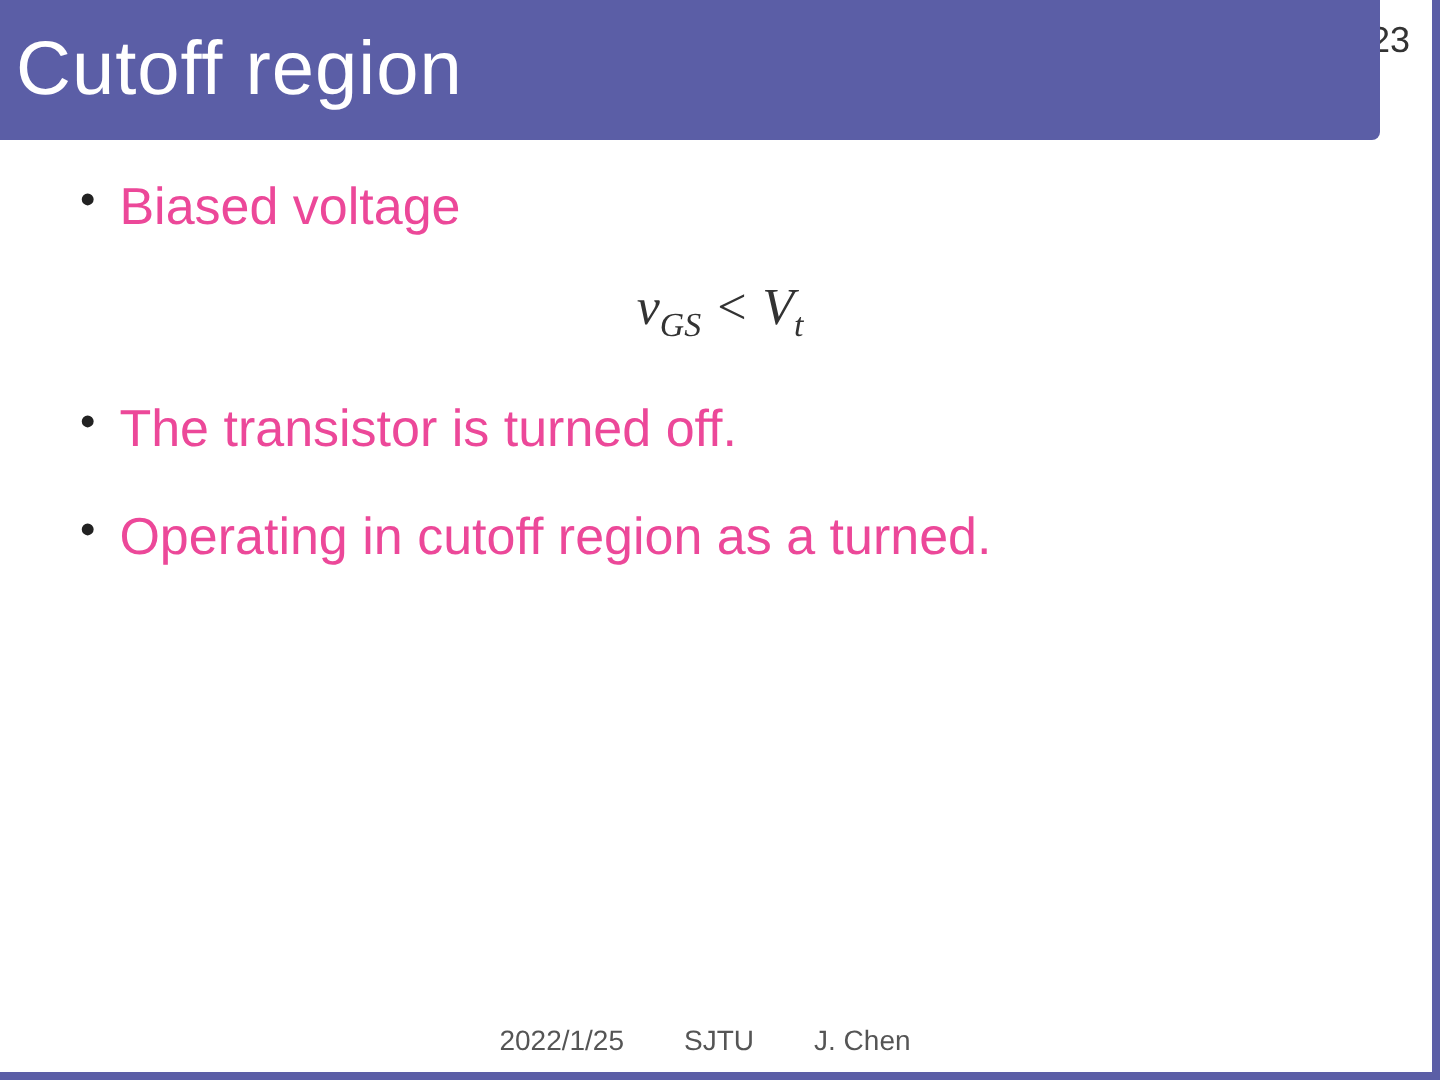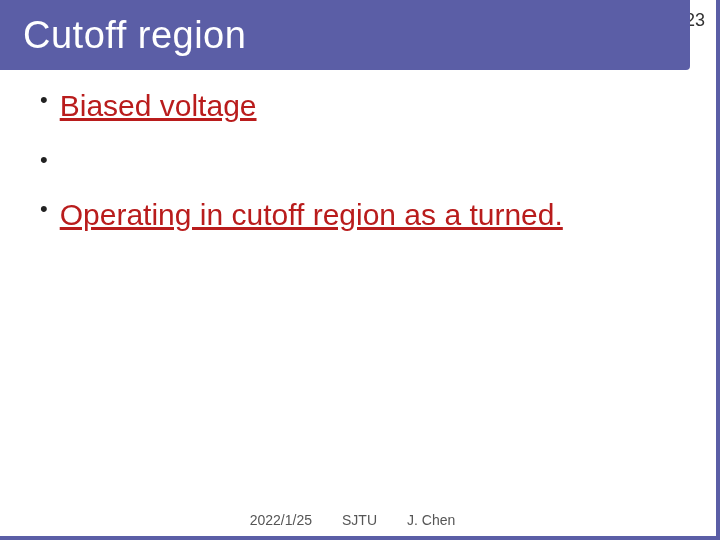--- a/index.html
+++ b/index.html
@@ -23,21 +23,21 @@
     
     .header {
       background: #5B5EA6;
       width: 690px;
       height: 70px;
       position: absolute;
       top: 0;
       left: 0;
       display: flex;
       align-items: center;
-      padding-left: 23px;
+      padding-left: 8px;
       border-radius: 0 0 4px 0;
     }
 
     .header-title {
       color: #ffffff;
       font-size: 38px;
       font-weight: 500;
       letter-spacing: 0.5px;
     }
 
@@ -67,24 +67,23 @@
 
     .bullet-dot {
       font-size: 22px;
       margin-right: 12px;
       color: #222;
       line-height: 1.4;
       flex-shrink: 0;
     }
 
     .bullet-text {
-      font-size: 30px;
-      color: #b91c1c;
+      font-size: 26px;
+      color: #ec4899;
       line-height: 1.4;
-      text-decoration: underline;
     }
 
     
     .formula-container {
       text-align: center;
       margin: 10px 0 22px 0;
       font-style: italic;
     }
 
     .formula {
@@ -147,23 +146,29 @@
     <span class="header-title">Cutoff region</span>
   </div>
 
   <div class="content">
 
     <div class="bullet-item">
       <span class="bullet-dot">•</span>
       <span class="bullet-text">Biased voltage</span>
     </div>
 
+    <div class="formula-container">
+      <span class="formula">
+        <i>v</i><sub>GS</sub> &lt; <i>V</i><sub>t</sub>
+      </span>
+    </div>
 
     <div class="bullet-item">
       <span class="bullet-dot">•</span>
+      <span class="bullet-text">The transistor is turned off.</span>
     </div>
 
 
     <div class="bullet-item">
       <span class="bullet-dot">•</span>
       <span class="bullet-text">Operating in cutoff region as a turned.</span>
     </div>
 
   </div>
 

